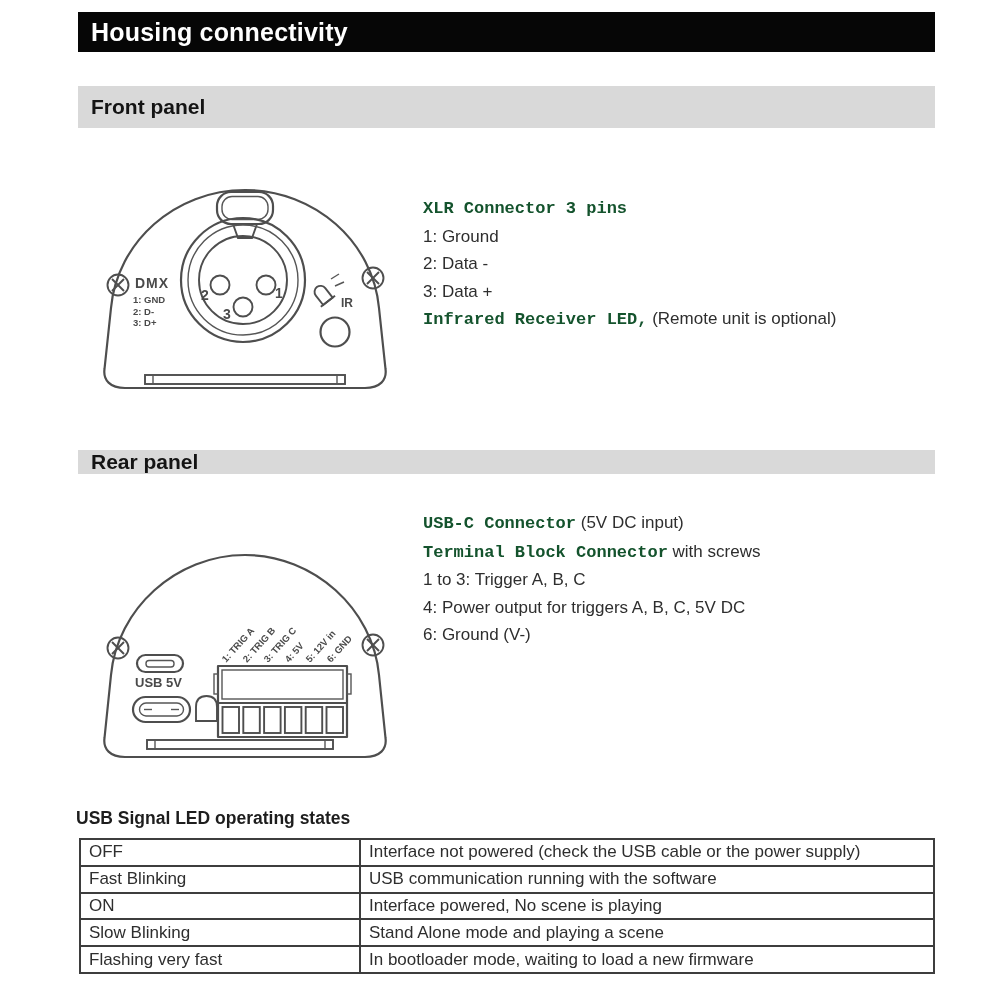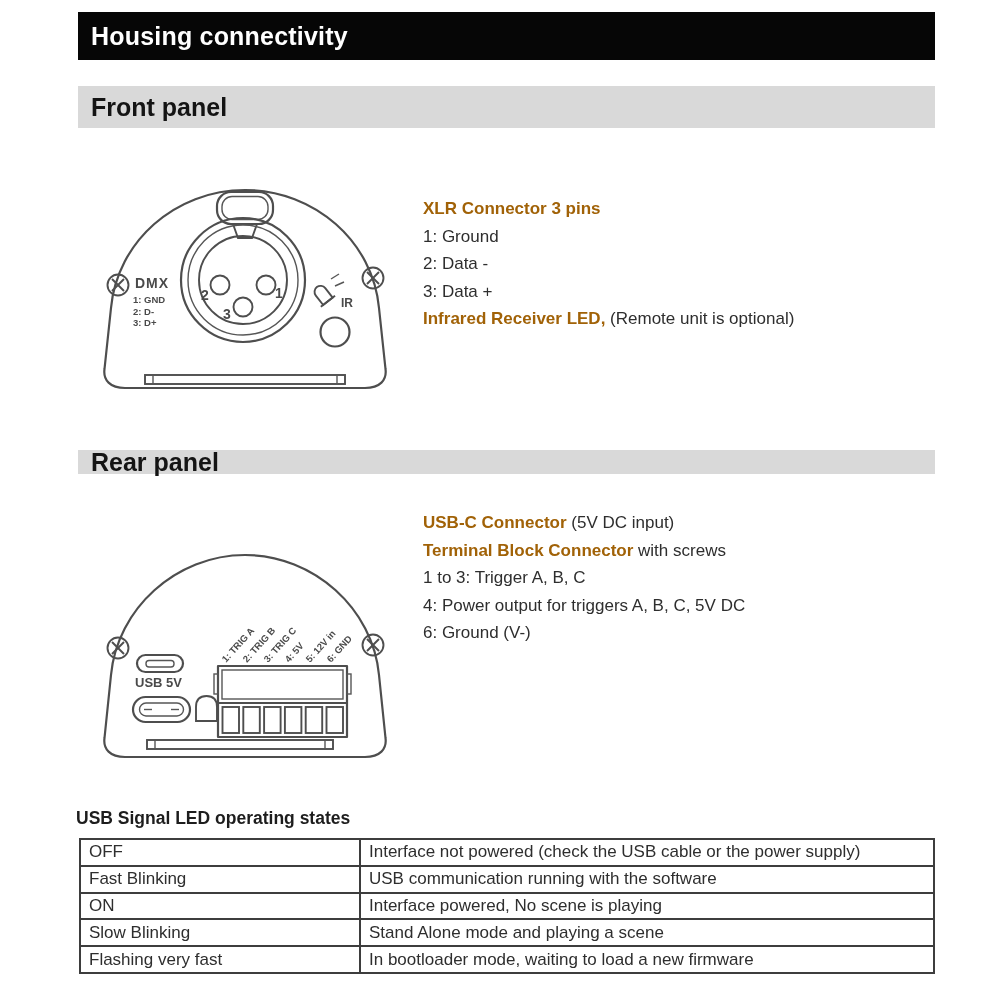--- a/index.html
+++ b/index.html
@@ -1,27 +1,27 @@
 <!DOCTYPE html>
 <html><head>
 <meta charset="utf-8">
 <style>
   html,body{margin:0;padding:0;background:#ffffff;}
   body{width:1000px;height:1000px;position:relative;overflow:hidden;
        font-family:"Liberation Sans", sans-serif;color:#2e2e2e;}
   .abs{position:absolute;}
-  .title-bar{left:78px;top:12px;width:857px;height:48px;background:#060606;
+  .title-bar{left:78px;top:12px;width:857px;height:40px;background:#060606;
              display:flex;align-items:center;}
   .title-bar h1{margin:0 0 0 13px;font-size:25px;font-weight:bold;color:#ffffff;letter-spacing:.2px;}
   .section-bar{left:78px;width:857px;background:#d9d9d9;display:flex;align-items:center;}
   .section-bar.front{top:86px;height:42px;}
   .section-bar.rear{top:450px;height:24px;}
-  .section-bar h2{margin:0 0 0 13px;font-size:25px;font-weight:bold;color:#141414;}
+  .section-bar h2{margin:0 0 0 13px;font-size:21px;font-weight:bold;color:#141414;}
   .text-block p{margin:0;font-size:17px;line-height:27.5px;}
-  .b{font-weight:bold;color:#a16207;}
+  .b{font-weight:bold;color:#14532d;font-family:Liberation Mono, monospace;}
   .front-text{left:423px;top:195px;width:512px;}
   .rear-text{left:423px;top:509px;width:512px;}
   .gap-2{margin-top:28px;}
   .gap-1{margin-top:27.5px;}
   .table-title{left:76px;top:808px;font-size:17.5px;font-weight:bold;color:#1d1d1d;}
   table.led{position:absolute;left:79px;top:838px;width:856px;border-collapse:collapse;table-layout:fixed;}
   table.led td{border:2px solid #3d3d3d;font-size:17px;color:#2e2e2e;
                height:24.8px;padding:0 8px;vertical-align:middle;white-space:nowrap;overflow:hidden;}
   td.c1{width:262px;}
   svg .outline{fill:none;stroke:#4e4e4e;stroke-width:2.2;stroke-linejoin:round;}

